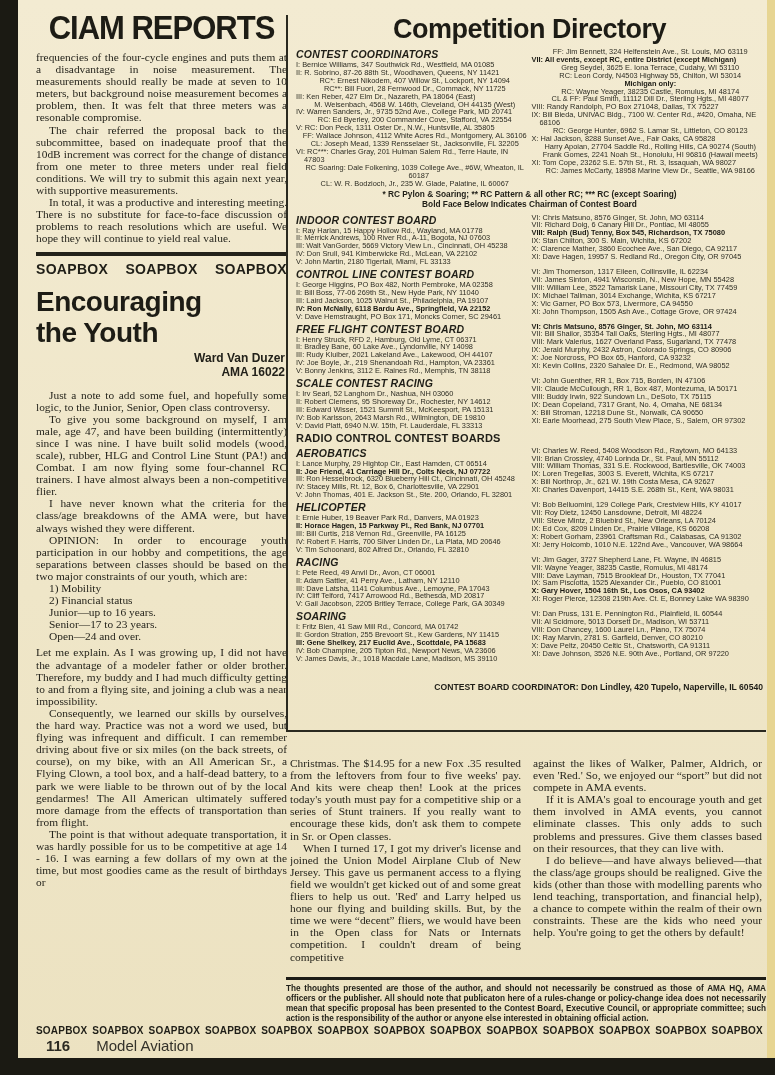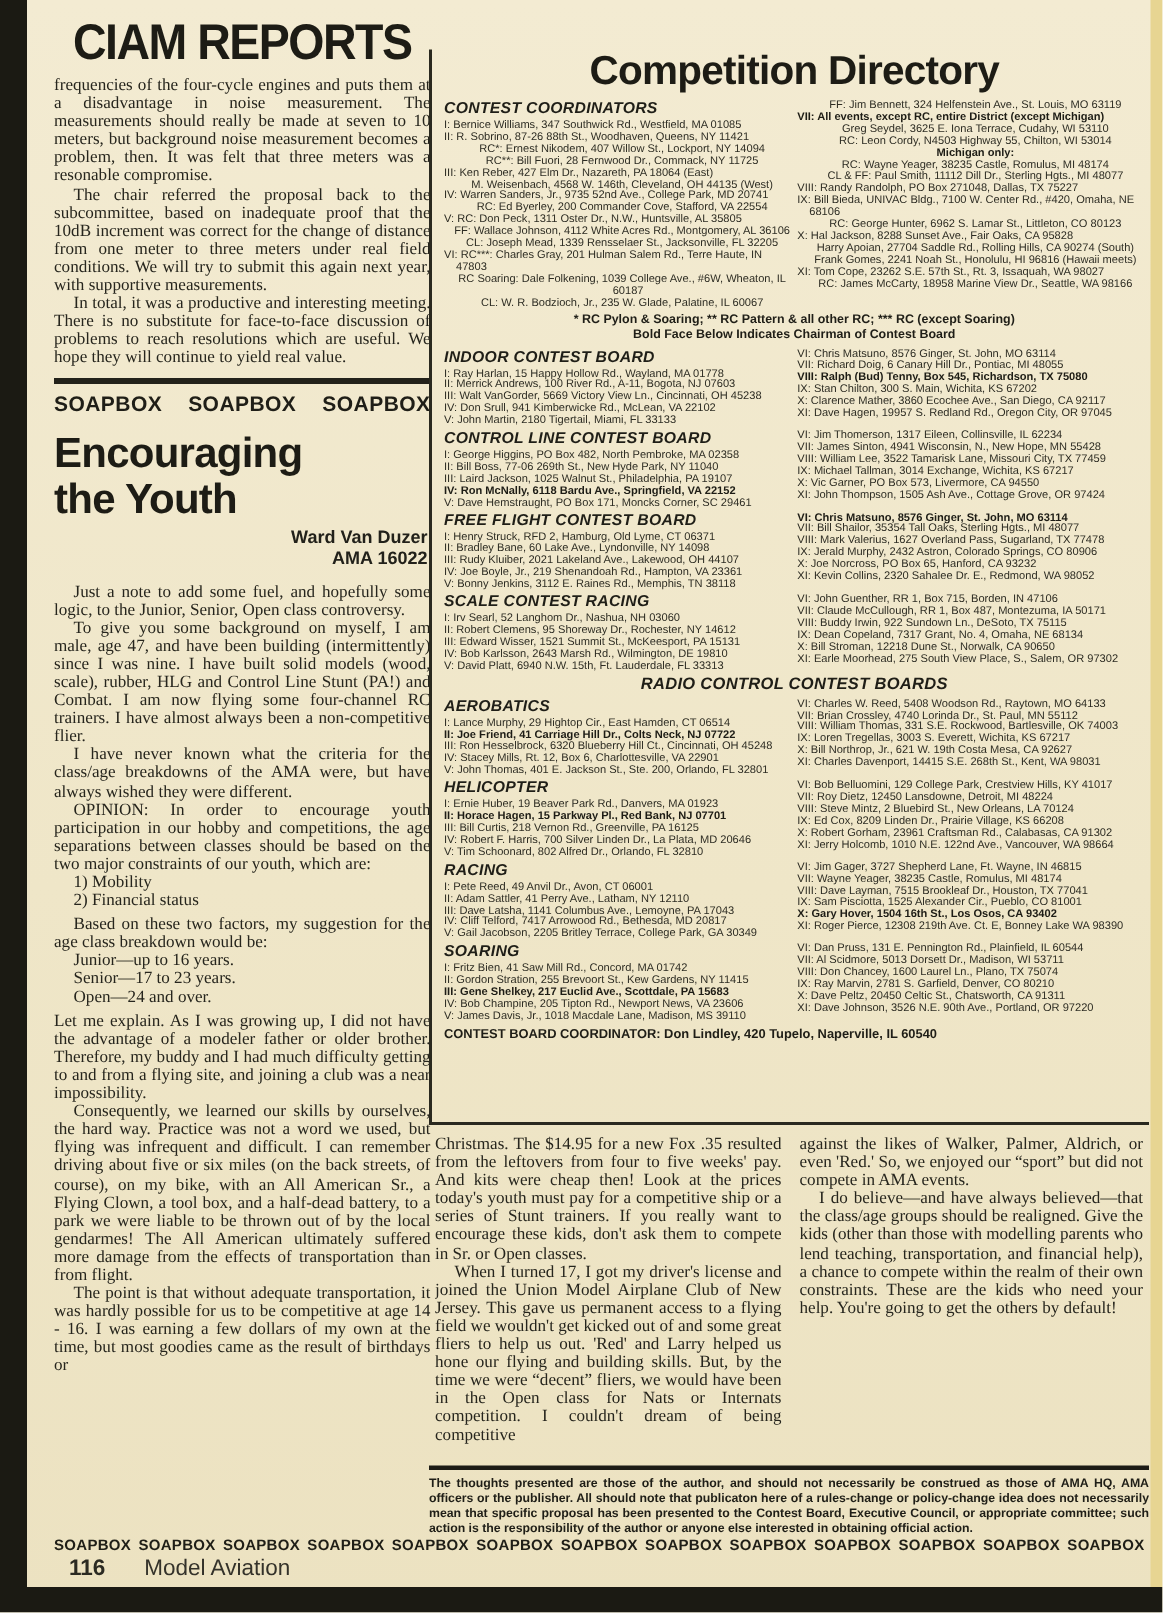--- a/index.html
+++ b/index.html
@@ -21,34 +21,34 @@
   .para.ni { text-indent:0; }
   .para.li { text-indent:0; padding-left:13px; }
   .para.gap { margin-top:4px; }
   .rule { height:4px; background:#23221a; margin:7px 0 5px; }
   .soapbox-head { display:flex; justify-content:space-between; font-weight:700; font-size:14px;
                   letter-spacing:0.3px; margin:0 0 9px; color:#1f1e17; }
   .enc { margin:0; font-size:28px; line-height:31px; font-weight:700; letter-spacing:-0.5px; color:#1d1c15; }
   .byline { text-align:right; font-weight:700; font-size:12px; line-height:14.5px; margin:3px 2px 9px 0; color:#22211a; }
 
   
-  .dir { position:absolute; left:286px; top:33px; width:480px; height:717px; box-sizing:border-box;
+  .dir { position:absolute; left:286px; top:15px; width:480px; height:717px; box-sizing:border-box;
          border-left:2px solid #2a291f; border-bottom:2px solid #2a291f; padding:0 3px 0 8px; }
   .dir-title { margin:0 0 4px; text-align:center; font-size:27px; line-height:29px; font-weight:700;
                letter-spacing:-0.5px; color:#1d1c15; }
   .dir-section { display:flex; gap:4px; margin-bottom:2px; }
   .dcell { flex:1 1 0; min-width:0; }
   .dhead { margin:0 0 1px; font-size:10.5px; line-height:12px; font-weight:700; letter-spacing:0.2px; color:#1f1e17;font-style:italic; }
   .dir-entry { font-size:7.4px; line-height:7.9px; color:#2d2c23; padding-left:8px; text-indent:-8px; }
   .dir-entry.ind { padding-left:14px;text-align:center; }
   .dir-entry.b { font-weight:700; color:#1d1c15; }
   .dir-notes  { text-align:center; font-size:8.3px; line-height:9.5px; font-weight:700; margin:2px 0 0; color:#1f1e17; }
   .dir-note2  { text-align:center; font-size:8.3px; line-height:9.5px; font-weight:700; margin:1px 0 4px; color:#1f1e17; }
-  .rc-head { text-align:center; font-size:11px; line-height:13px; font-weight:700; margin:2px 0; letter-spacing:0.2px; color:#1f1e17;font-style:italic; }
-  .dir-coord { text-align:left; font-size:8.6px; line-height:10px; font-weight:700; margin-top:3px; color:#1f1e17; }
+  .rc-head { font-size:11px; line-height:13px; font-weight:700; margin:2px 0; letter-spacing:0.2px; color:#1f1e17; }
+  .dir-coord { text-align:right; font-size:8.6px; line-height:10px; font-weight:700; margin-top:19px; color:#1f1e17; }
 
   
   .cont { position:absolute; top:757px; width:231px; max-height:219px; overflow:hidden; }
   .col1 { left:290px; }
   .col2 { left:533px; width:229px; }
 
   .disclaimer { position:absolute; left:286px; top:977px; width:480px; box-sizing:border-box;
                 border-top:3px solid #1d1c16; padding-top:4px; font-size:8.2px; line-height:10px;
                 font-weight:700; text-align:justify; color:#1f1e17; }
   .soapbox-foot { position:absolute; left:36px; top:1025px; width:727px; display:flex;
@@ -87,21 +87,20 @@
       <div>AMA 16022</div>
     </div>
     <div>
 
     <p class="para">Just a note to add some fuel, and hopefully some logic, to the Junior, Senior, Open class controversy.</p>
         <p class="para">To give you some background on myself, I am male, age 47, and have been building (intermittently) since I was nine. I have built solid models (wood, scale), rubber, HLG and Control Line Stunt (PA!) and Combat. I am now flying some four-channel RC trainers. I have almost always been a non-competitive flier.</p>
         <p class="para">I have never known what the criteria for the class/age breakdowns of the AMA were, but have always wished they were different.</p>
         <p class="para">OPINION: In order to encourage youth participation in our hobby and competitions, the age separations between classes should be based on the two major constraints of our youth, which are:</p>
         <p class="para li">1) Mobility</p>
         <p class="para li">2) Financial status</p>
-        <p class="para gap">Based on these two factors, my suggestion for the age class breakdown would be:</p>
         <p class="para li">Junior—up to 16 years.</p>
         <p class="para li">Senior—17 to 23 years.</p>
         <p class="para li">Open—24 and over.</p>
         <p class="para ni gap">Let me explain. As I was growing up, I did not have the advantage of a modeler father or older brother. Therefore, my buddy and I had much difficulty getting to and from a flying site, and joining a club was a near impossibility.</p>
         <p class="para">Consequently, we learned our skills by ourselves, the hard way. Practice was not a word we used, but flying was infrequent and difficult. I can remember driving about five or six miles (on the back streets, of course), on my bike, with an All American Sr., a Flying Clown, a tool box, and a half-dead battery, to a park we were liable to be thrown out of by the local gendarmes! The All American ultimately suffered more damage from the effects of transportation than from flight.</p>
         <p class="para">The point is that without adequate transportation, it was hardly possible for us to be competitive at age 14 - 16. I was earning a few dollars of my own at the time, but most goodies came as the result of birthdays or</p>
       </div>
   </div>
 
   <div class="dir">
@@ -359,20 +358,21 @@
   </div>
 
   <div class="cont col1">
 
   <p class="para ni">Christmas. The $14.95 for a new Fox .35 resulted from the leftovers from four to five weeks' pay. And kits were cheap then! Look at the prices today's youth must pay for a competitive ship or a series of Stunt trainers. If you really want to encourage these kids, don't ask them to compete in Sr. or Open classes.</p>
       <p class="para">When I turned 17, I got my driver's license and joined the Union Model Airplane Club of New Jersey. This gave us permanent access to a flying field we wouldn't get kicked out of and some great fliers to help us out. 'Red' and Larry helped us hone our flying and building skills. But, by the time we were “decent” fliers, we would have been in the Open class for Nats or Internats competition. I couldn't dream of being competitive</p>
     </div>
   <div class="cont col2">
 
   <p class="para ni">against the likes of Walker, Palmer, Aldrich, or even 'Red.' So, we enjoyed our “sport” but did not compete in AMA events.</p>
+      <p class="para">If it is AMA's goal to encourage youth and get them involved in AMA events, you cannot eliminate classes. This only adds to such problems and pressures. Give them classes based on their resources, that they can live with.</p>
       <p class="para">I do believe—and have always believed—that the class/age groups should be realigned. Give the kids (other than those with modelling parents who lend teaching, transportation, and financial help), a chance to compete within the realm of their own constraints. These are the kids who need your help. You're going to get the others by default!</p>
     </div>
 
   <div class="disclaimer">The thoughts presented are those of the author, and should not necessarily be construed as those of AMA HQ, AMA officers or the publisher. All should note that publicaton here of a rules-change or policy-change idea does not necessarily mean that specific proposal has been presented to the Contest Board, Executive Council, or appropriate committee; such action is the responsibility of the author or anyone else interested in obtaining official action.</div>
 
   <div class="soapbox-foot">
 
   <span>SOAPBOX</span>
       <span>SOAPBOX</span>
       <span>SOAPBOX</span>

